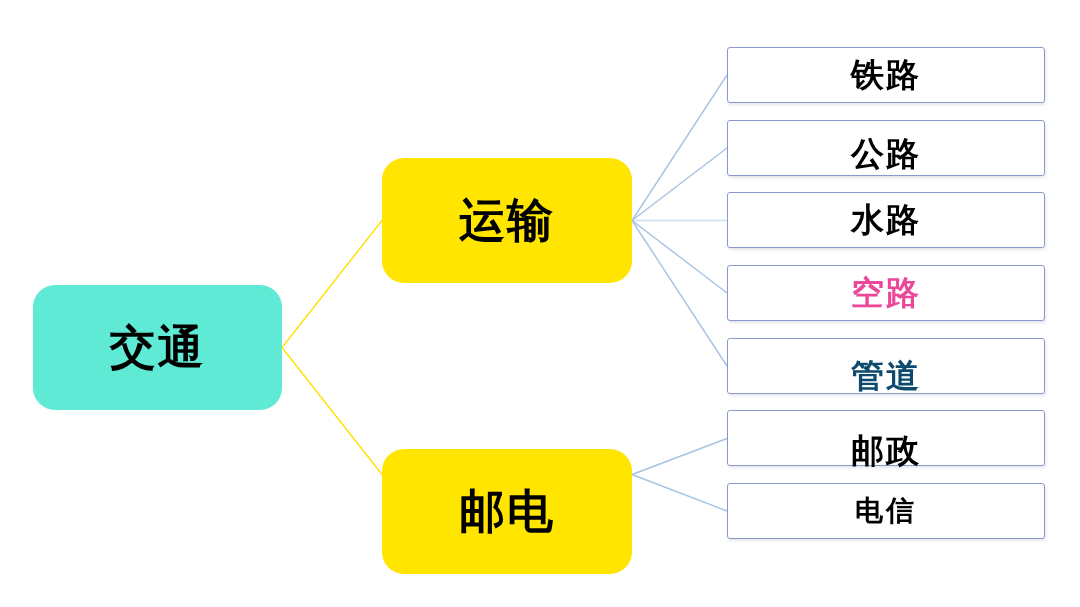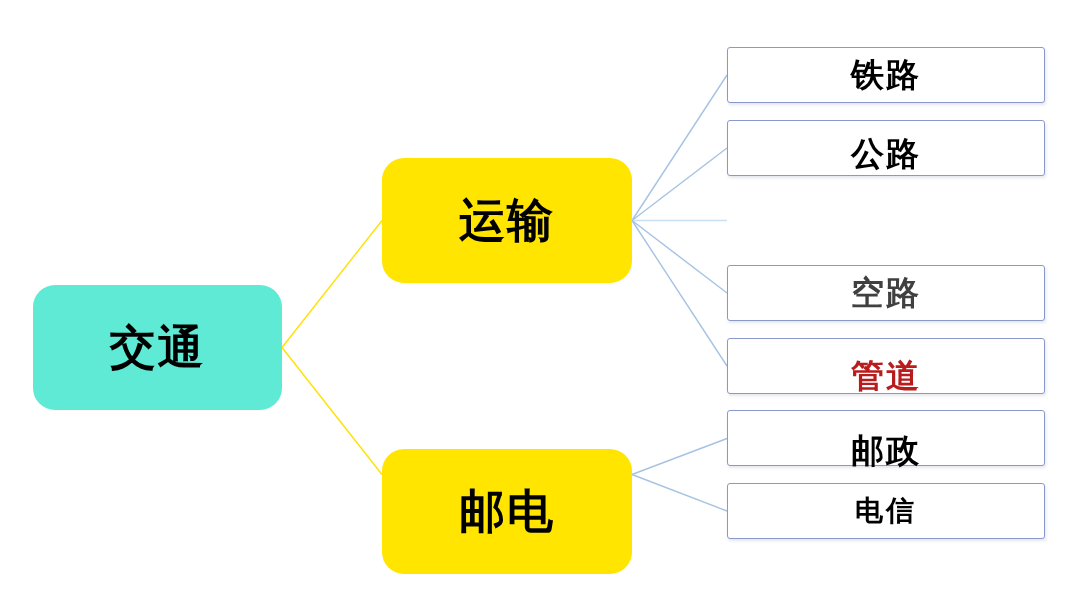--- a/index.html
+++ b/index.html
@@ -101,25 +101,28 @@
   <div class="node branch b1" style="background-color: rgb(255, 229, 0);">
     <span>邮电</span>
   </div>
 
   <div class="node leaf l0">
     <span style="color: rgb(0, 0, 0);">铁路</span>
   </div>
   <div class="node leaf l1">
     <span style="color: rgb(0, 0, 0); margin-top: 12px;">公路</span>
   </div>
+  <div class="node leaf l2">
+    <span style="color: rgb(0, 0, 0);">水路</span>
+  </div>
   <div class="node leaf l3">
-    <span style="color: #404040;">空路</span>
+    <span style="color: #ec4899;">空路</span>
   </div>
   <div class="node leaf l4">
-    <span style="color: #b91c1c; margin-top: 20px;">管道</span>
+    <span style="color: #0c4a6e; margin-top: 20px;">管道</span>
   </div>
   <div class="node leaf l5">
     <span style="color: rgb(0, 0, 0); margin-top: 27px;">邮政</span>
   </div>
   <div class="node leaf l6">
     <span style="color: #000000;">电信</span>
   </div>
 
 </div>
 

